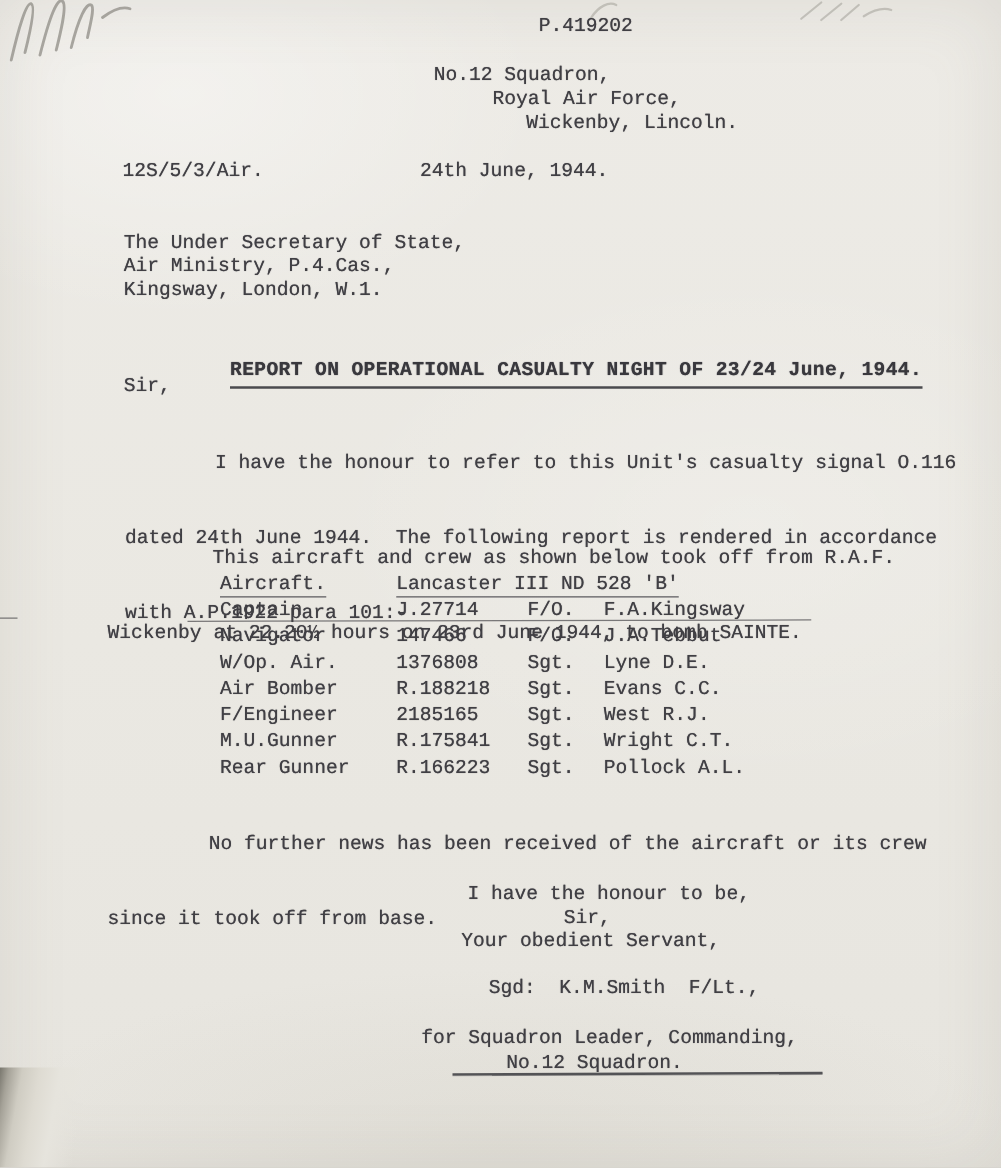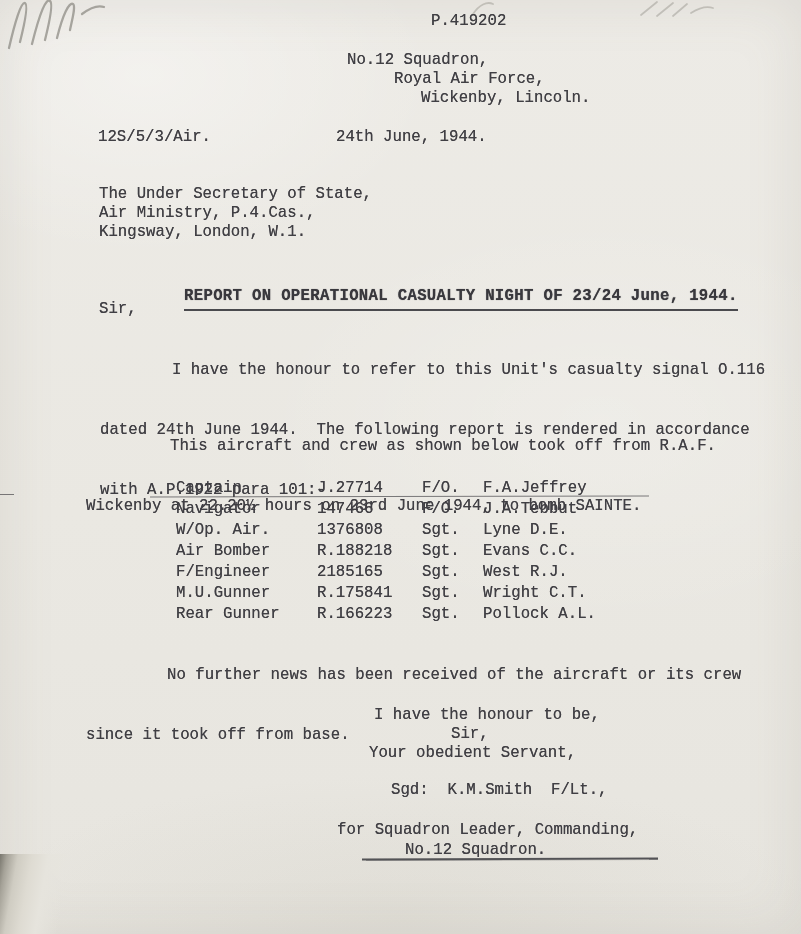--- a/index.html
+++ b/index.html
@@ -119,25 +119,29 @@
     <div class="line">dated 24th June 1944.  The following report is rendered in accordance</div>
     <div class="line">with A.P.1922 para 101:-</div>
   </div>
 
   <div class="t para" style="left:86px;top:396px;">
     <div class="line indent2">This aircraft and crew as shown below took off from R.A.F.</div>
     <div class="line">Wickenby at 22.20½ hours on 23rd June 1944, to bomb SAINTE.</div>
   </div>
 
   <div class="table">
+    <div class="trow" style="top:0;">
+      <span class="c1 u">Aircraft.</span>
+      <span class="c2 u">Lancaster III ND 528 'B'</span>
+    </div>
     <div class="trow" style="top:21px;">
       <span class="c1">Captain</span>
       <span class="c2">J.27714</span>
       <span class="c3">F/O.</span>
-      <span class="c4">F.A.Jeffrey</span>
+      <span class="c4">F.A.Kingsway</span>
     </div>
     <div class="trow" style="top:42px;">
       <span class="c1">Navigator</span>
       <span class="c2">147466</span>
       <span class="c3">F/O.</span>
       <span class="c4">J.A.Tebbut</span>
     </div>
     <div class="trow" style="top:63px;">
       <span class="c1">W/Op. Air.</span>
       <span class="c2">1376808</span>

